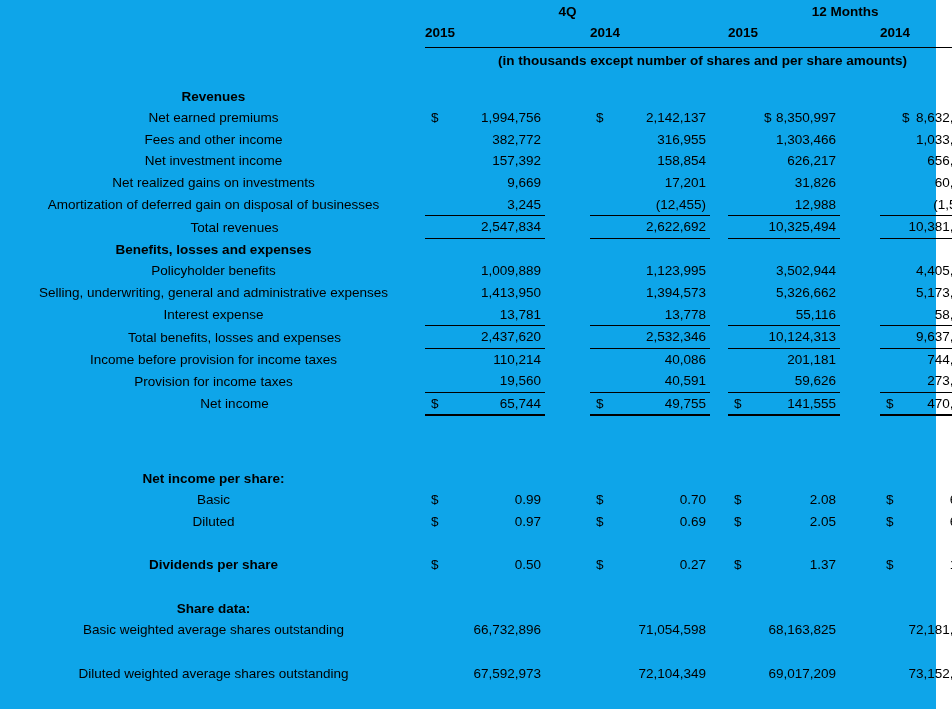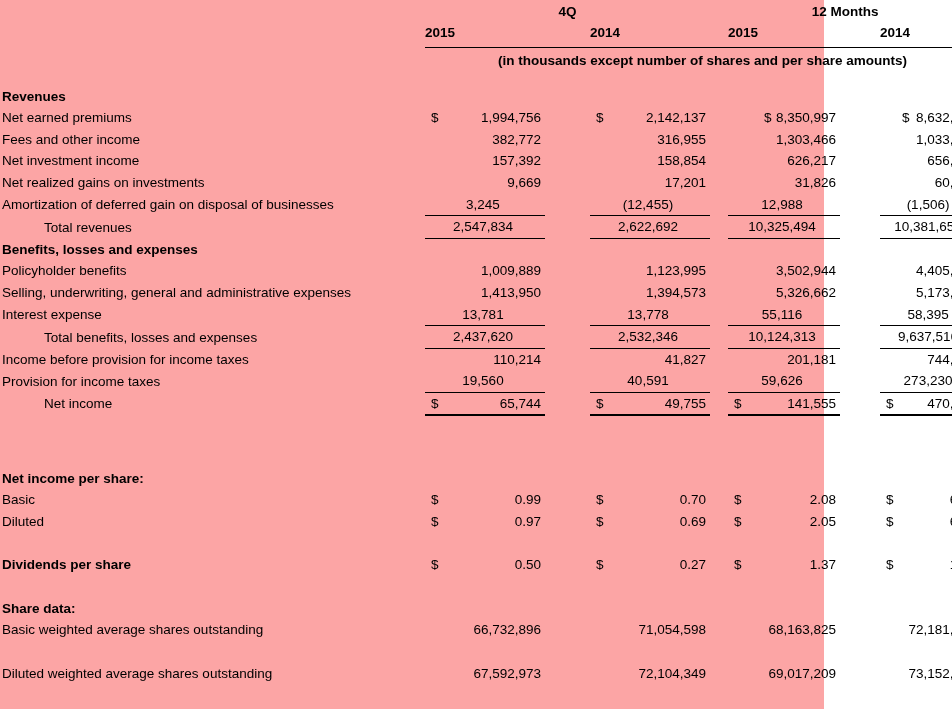--- a/index.html
+++ b/index.html
@@ -11,23 +11,23 @@
     width: 952px;
     height: 709px;
     font-family: "Liberation Sans", sans-serif;
     color: #000000;
     font-size: 13.5px;
     overflow: hidden;
   }
 
   #sheet {
     position: relative;
-    width: 824px;
+    width: 936px;
     height: 709px;
-    background: #fca5a5;
+    background: #0ea5e9;
   }
 
   table.fin {
     border-collapse: collapse;
     width: 952px;
     table-layout: fixed;
     font-size: 13.5px;
   }
 
   
@@ -43,21 +43,21 @@
   td, th {
     padding: 0;
     vertical-align: bottom;
     white-space: nowrap;
     font-weight: normal;
     line-height: 21.6px;
     height: 21.6px;
   }
 
   .lbl {
-    text-align: left;
+    text-align: center;
     padding-left: 2px;
   }
   .lbl.bold { font-weight: bold; }
   .lbl.indent { padding-left: 44px; }
   .lbl.indent-sm { }
 
   .num {
     text-align: right;
     padding-right: 4px;
     position: relative;
@@ -93,21 +93,21 @@
     border-top: 1.3px solid #000;
     height: 0;
     font-size: 0;
   }
   .units {
     text-align: center;
     font-weight: bold;
     height: 26px;
     line-height: 26px;
   }
-  tr.rule-below > td.num { border-bottom: 1.1px solid #000; text-align: center; }
+  tr.rule-below > td.num { border-bottom: 1.1px solid #000; }
   tr.dbl-below > td.num {
     border-bottom: 1.1px solid #000;
     box-shadow: inset 0 -4px 0 -2.9px #000;
   }
 
   .spacer-sm { height: 12px; line-height: 12px; }
   .spacer-md { height: 22px; line-height: 22px; }
   .spacer-lg { height: 30px; line-height: 30px; }
 </style>
 </head>
@@ -289,21 +289,21 @@
           <td></td>
       <td class="num">10,124,313</td>
           <td></td>
       <td class="num">9,637,516</td>
     </tr>
 
     <tr>
       <td class="lbl">Income before provision for income taxes</td>
       <td class="num">110,214</td>
           <td></td>
-      <td class="num">41,827</td>
+      <td class="num">40,086</td>
           <td></td>
       <td class="num">201,181</td>
           <td></td>
       <td class="num">744,137</td>
     </tr>
 
     <tr class="rule-below">
       <td class="lbl">Provision for income taxes</td>
       <td class="num">19,560</td>
           <td></td>

